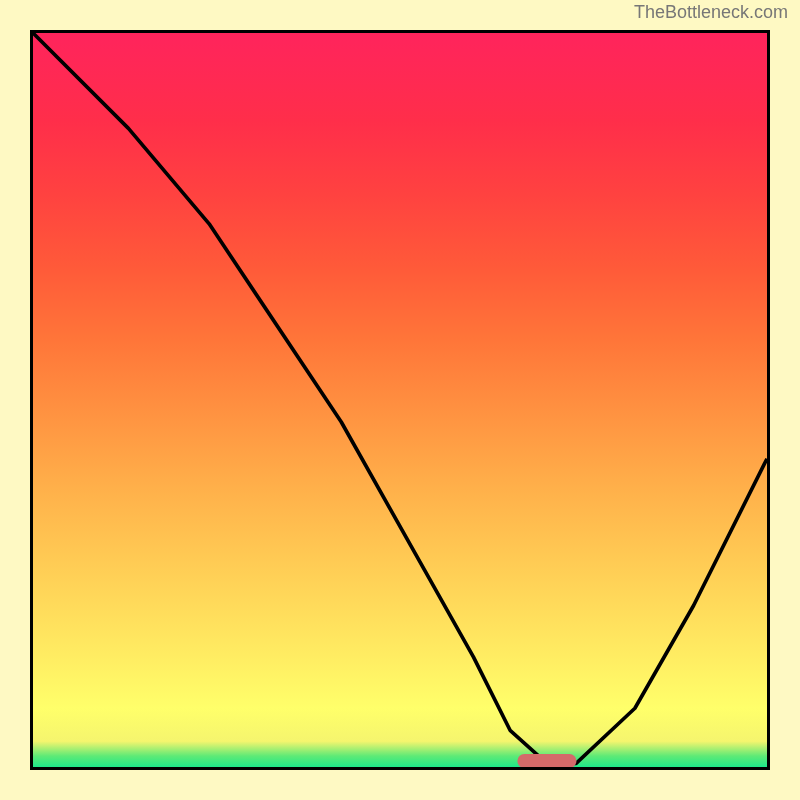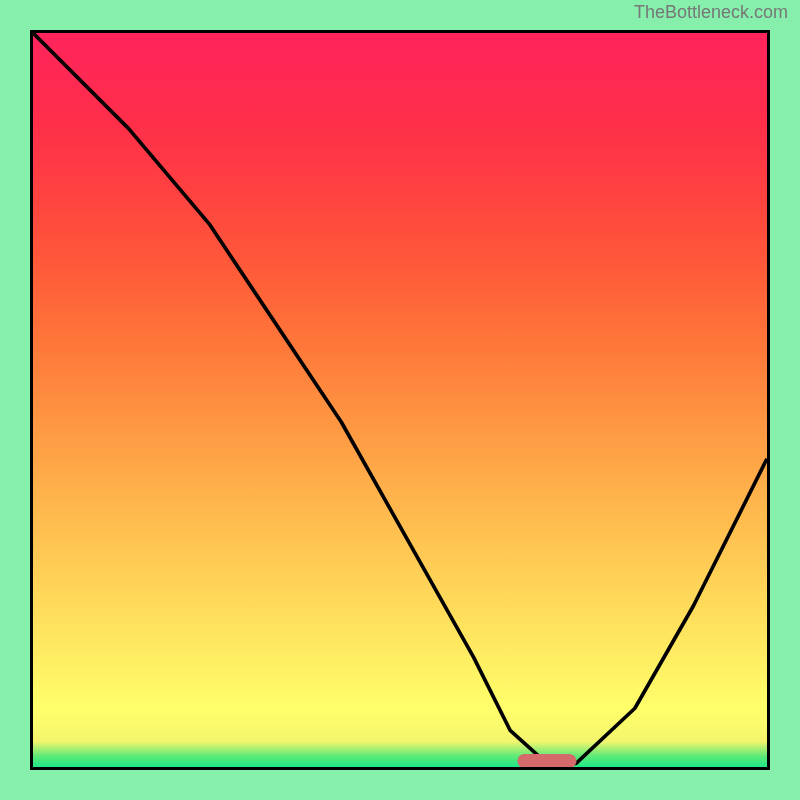--- a/index.html
+++ b/index.html
@@ -1,21 +1,21 @@
 <!DOCTYPE html>
 <html><head>
 <meta charset="utf-8">
 <style>
 html, body {
   margin: 0; padding: 0;
   width: 800px; height: 800px;
   font-family: Arial, Helvetica, sans-serif;
   color: #000;
 }
-.canvas { position: relative; width: 800px; height: 800px; background: #86efac; }
+.canvas { position: relative; width: 800px; height: 800px; background: #fef9c3; }
 .attribution { position: absolute; top: 2px; right: 12px; color: #777; font-size: 18px; }
 .plot {
   position: absolute; left: 30px; top: 30px; width: 740px; height: 740px;
   border: 3px solid #000; box-sizing: border-box; overflow: hidden;
 }
 .plot-inner { position: relative; width: 100%; height: 100%; }
 .gradient {
   position: absolute; inset: 0;
   background: linear-gradient(
     to top,

